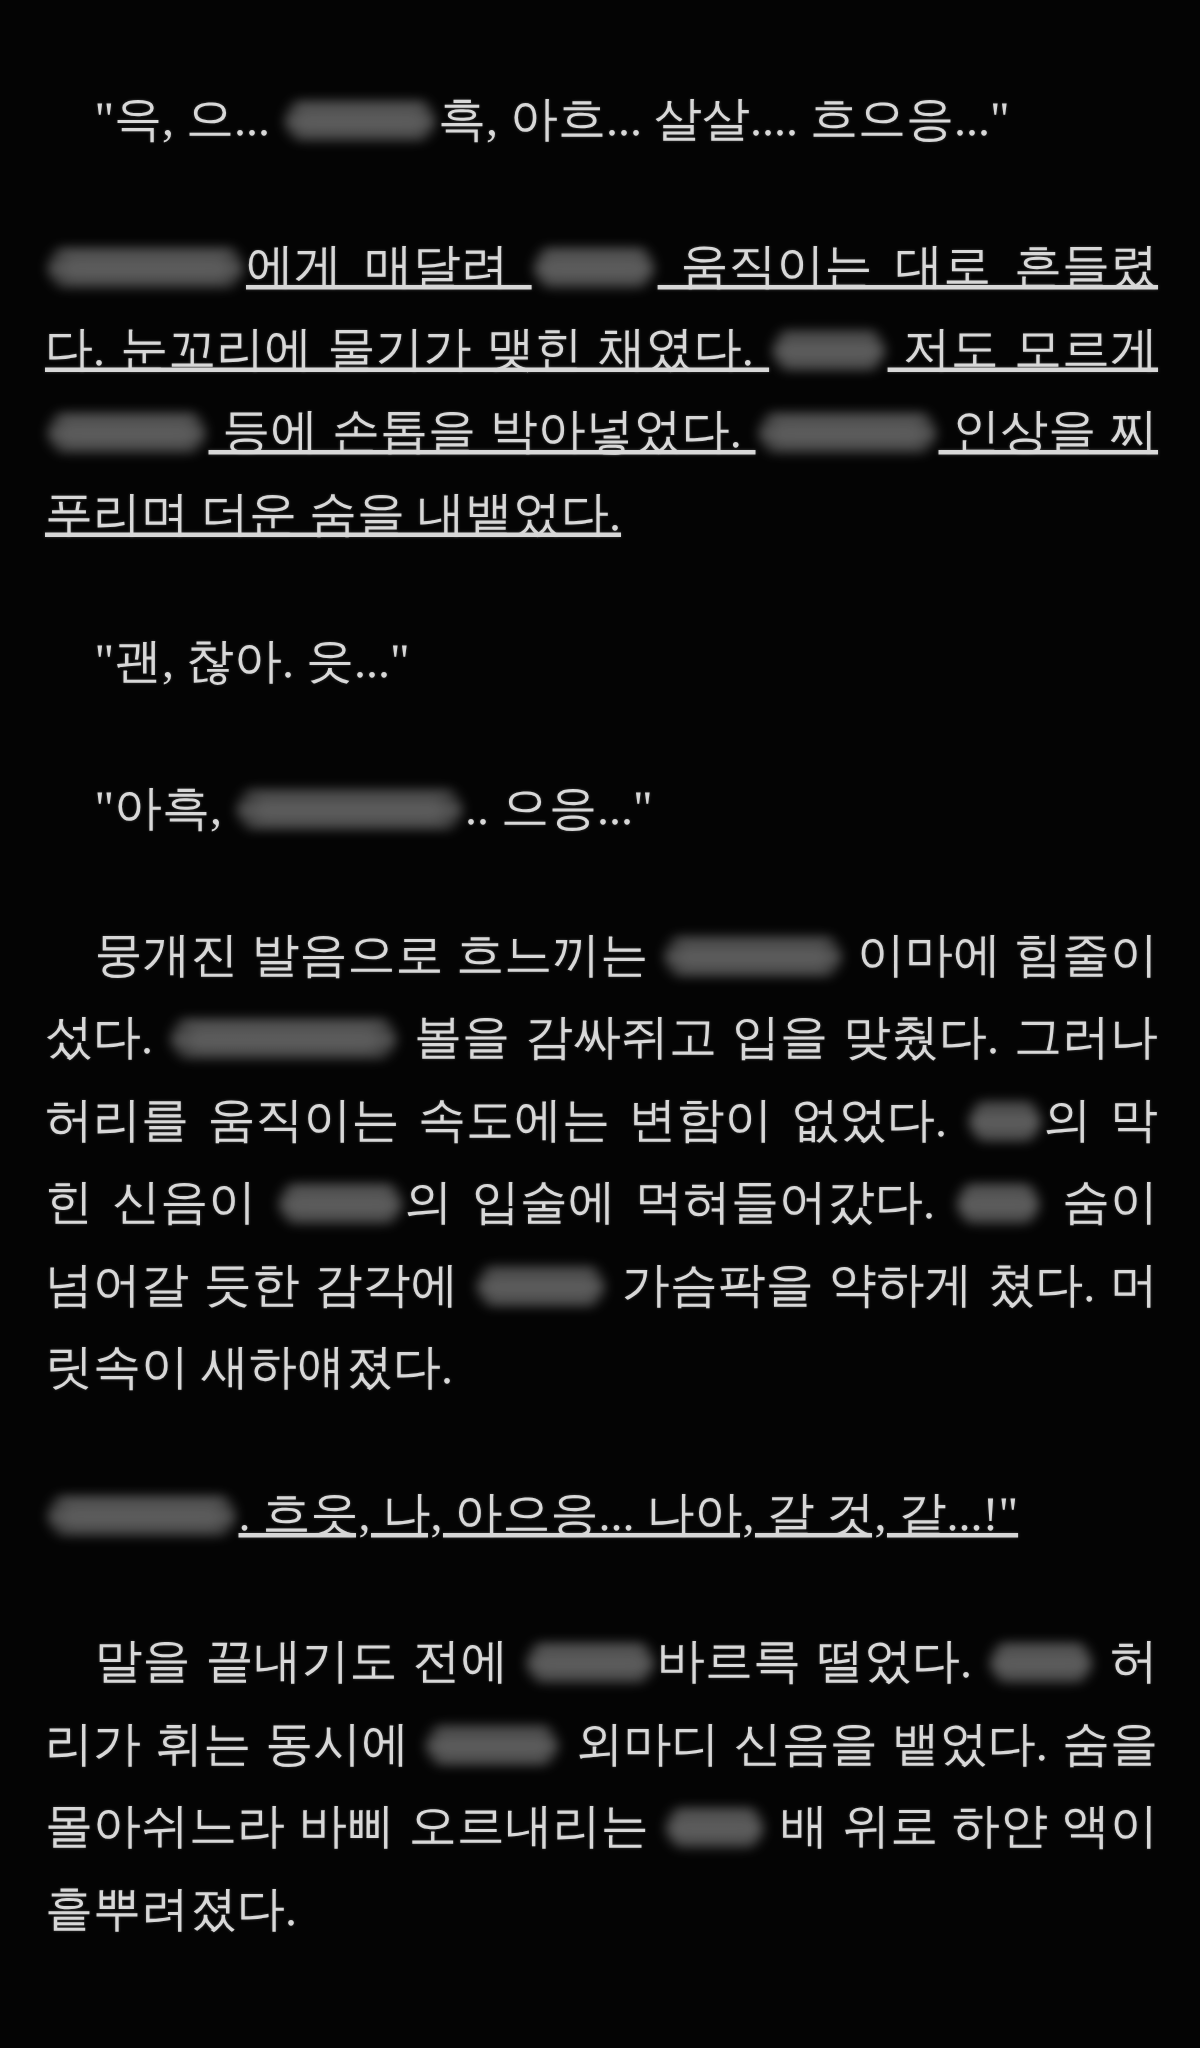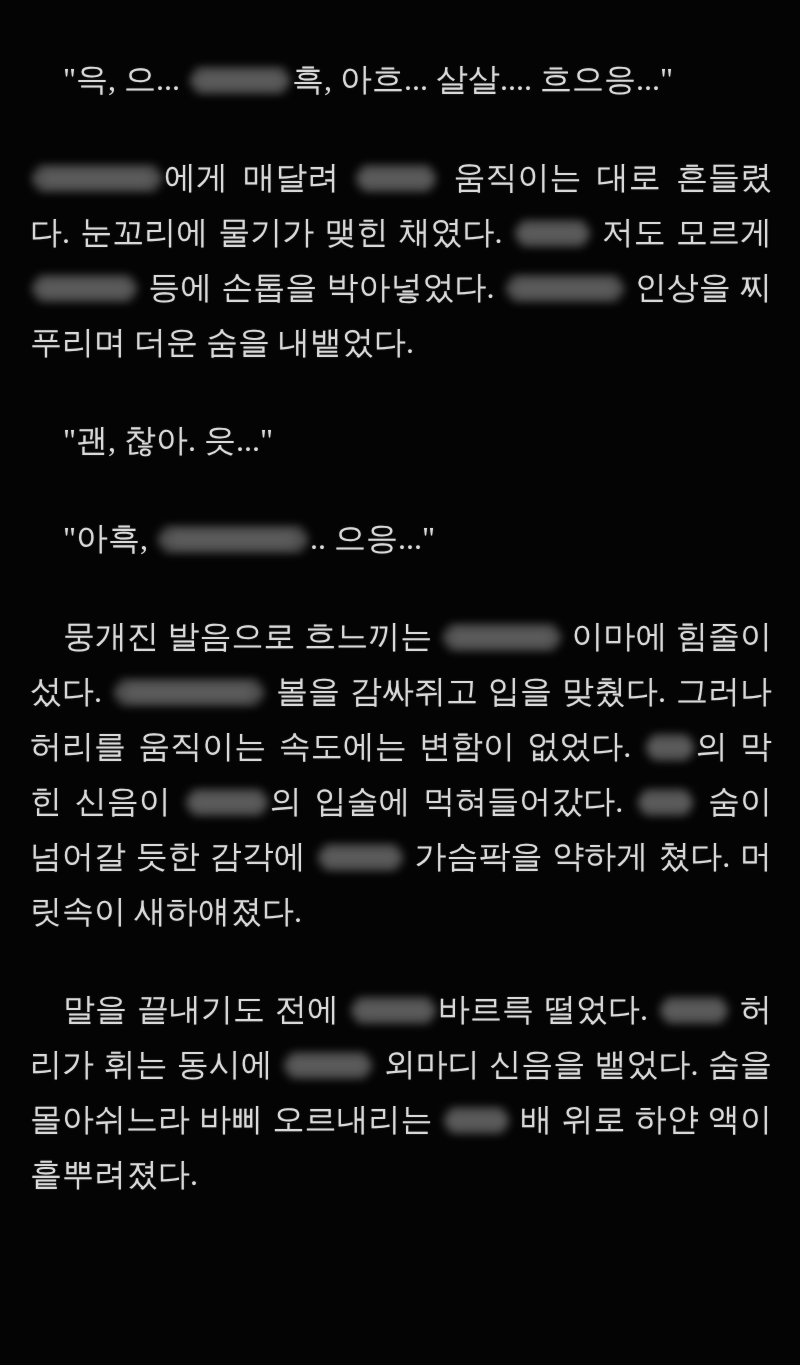--- a/index.html
+++ b/index.html
@@ -24,20 +24,21 @@
     text-align: justify;
     word-break: break-all;
     text-shadow: 0 0 2px rgba(235,235,235,0.28);
   }
   p.para {
     margin: 0 0 43px 0;
     text-indent: 33px;
   }
   p.para.no-indent {
     text-indent: 0;
+    text-decoration: underline;
   }
   span.redact {
     display: inline-block;
     height: 25px;
     vertical-align: -3px;
     margin: 0 2px;
     border-radius: 11px;
     background-image:
       linear-gradient(90deg, rgba(120,120,120,0.15), rgba(150,150,150,0.55) 12%, rgba(150,150,150,0.55) 88%, rgba(120,120,120,0.15)),
       repeating-linear-gradient(0deg,
@@ -52,14 +53,15 @@
 </style>
 </head>
 <body>
 
 <main data-name="reader-page" style="background: rgb(4, 4, 4); color: rgb(216, 216, 216);">
     <p class="para" data-name="paragraph"><span data-name="text-run">"윽, 으... </span><span class="redact" data-name="redacted-name-blur" style="width: 100px;"></span><span data-name="text-run">흑, 아흐... 살살.... 흐으응..."</span></p>
     <p class="para no-indent" data-name="paragraph"><span class="redact" data-name="redacted-name-blur" style="width: 130px;"></span><span data-name="text-run">에게 매달려 </span><span class="redact" data-name="redacted-name-blur" style="width: 80px;"></span><span data-name="text-run"> 움직이는 대로 흔들렸다. 눈꼬리에 물기가 맺힌 채였다. </span><span class="redact" data-name="redacted-name-blur" style="width: 75px;"></span><span data-name="text-run"> 저도 모르게 </span><span class="redact" data-name="redacted-name-blur" style="width: 105px;"></span><span data-name="text-run"> 등에 손톱을 박아넣었다. </span><span class="redact" data-name="redacted-name-blur" style="width: 118px;"></span><span data-name="text-run"> 인상을 찌푸리며 더운 숨을 내뱉었다.</span></p>
     <p class="para" data-name="paragraph"><span data-name="text-run">"괜, 찮아. 읏..."</span></p>
     <p class="para" data-name="paragraph"><span data-name="text-run">"아흑, </span><span class="redact" data-name="redacted-name-blur" style="width: 150px;"></span><span data-name="text-run">.. 으응..."</span></p>
     <p class="para" data-name="paragraph"><span data-name="text-run">뭉개진 발음으로 흐느끼는 </span><span class="redact" data-name="redacted-name-blur" style="width: 118px;"></span><span data-name="text-run"> 이마에 힘줄이 섰다. </span><span class="redact" data-name="redacted-name-blur" style="width: 150px;"></span><span data-name="text-run"> 볼을 감싸쥐고 입을 맞췄다. 그러나 허리를 움직이는 속도에는 변함이 없었다. </span><span class="redact" data-name="redacted-name-blur" style="width: 48px;"></span><span data-name="text-run">의 막힌 신음이 </span><span class="redact" data-name="redacted-name-blur" style="width: 82px;"></span><span data-name="text-run">의 입술에 먹혀들어갔다. </span><span class="redact" data-name="redacted-name-blur" style="width: 55px;"></span><span data-name="text-run"> 숨이 넘어갈 듯한 감각에 </span><span class="redact" data-name="redacted-name-blur" style="width: 85px;"></span><span data-name="text-run"> 가슴팍을 약하게 쳤다. 머릿속이 새하얘졌다.</span></p>
+    <p class="para no-indent" data-name="paragraph"><span class="redact" data-name="redacted-name-blur" style="width: 125px;"></span><span data-name="text-run">. 흐읏, 나, 아으응... 나아, 갈 것, 같...!"</span></p>
     <p class="para" data-name="paragraph"><span data-name="text-run">말을 끝내기도 전에 </span><span class="redact" data-name="redacted-name-blur" style="width: 85px;"></span><span data-name="text-run">바르륵 떨었다. </span><span class="redact" data-name="redacted-name-blur" style="width: 68px;"></span><span data-name="text-run"> 허리가 휘는 동시에 </span><span class="redact" data-name="redacted-name-blur" style="width: 88px;"></span><span data-name="text-run"> 외마디 신음을 뱉었다. 숨을 몰아쉬느라 바삐 오르내리는 </span><span class="redact" data-name="redacted-name-blur" style="width: 65px;"></span><span data-name="text-run"> 배 위로 하얀 액이 흩뿌려졌다.</span></p>
   </main>
 
 </body></html>

